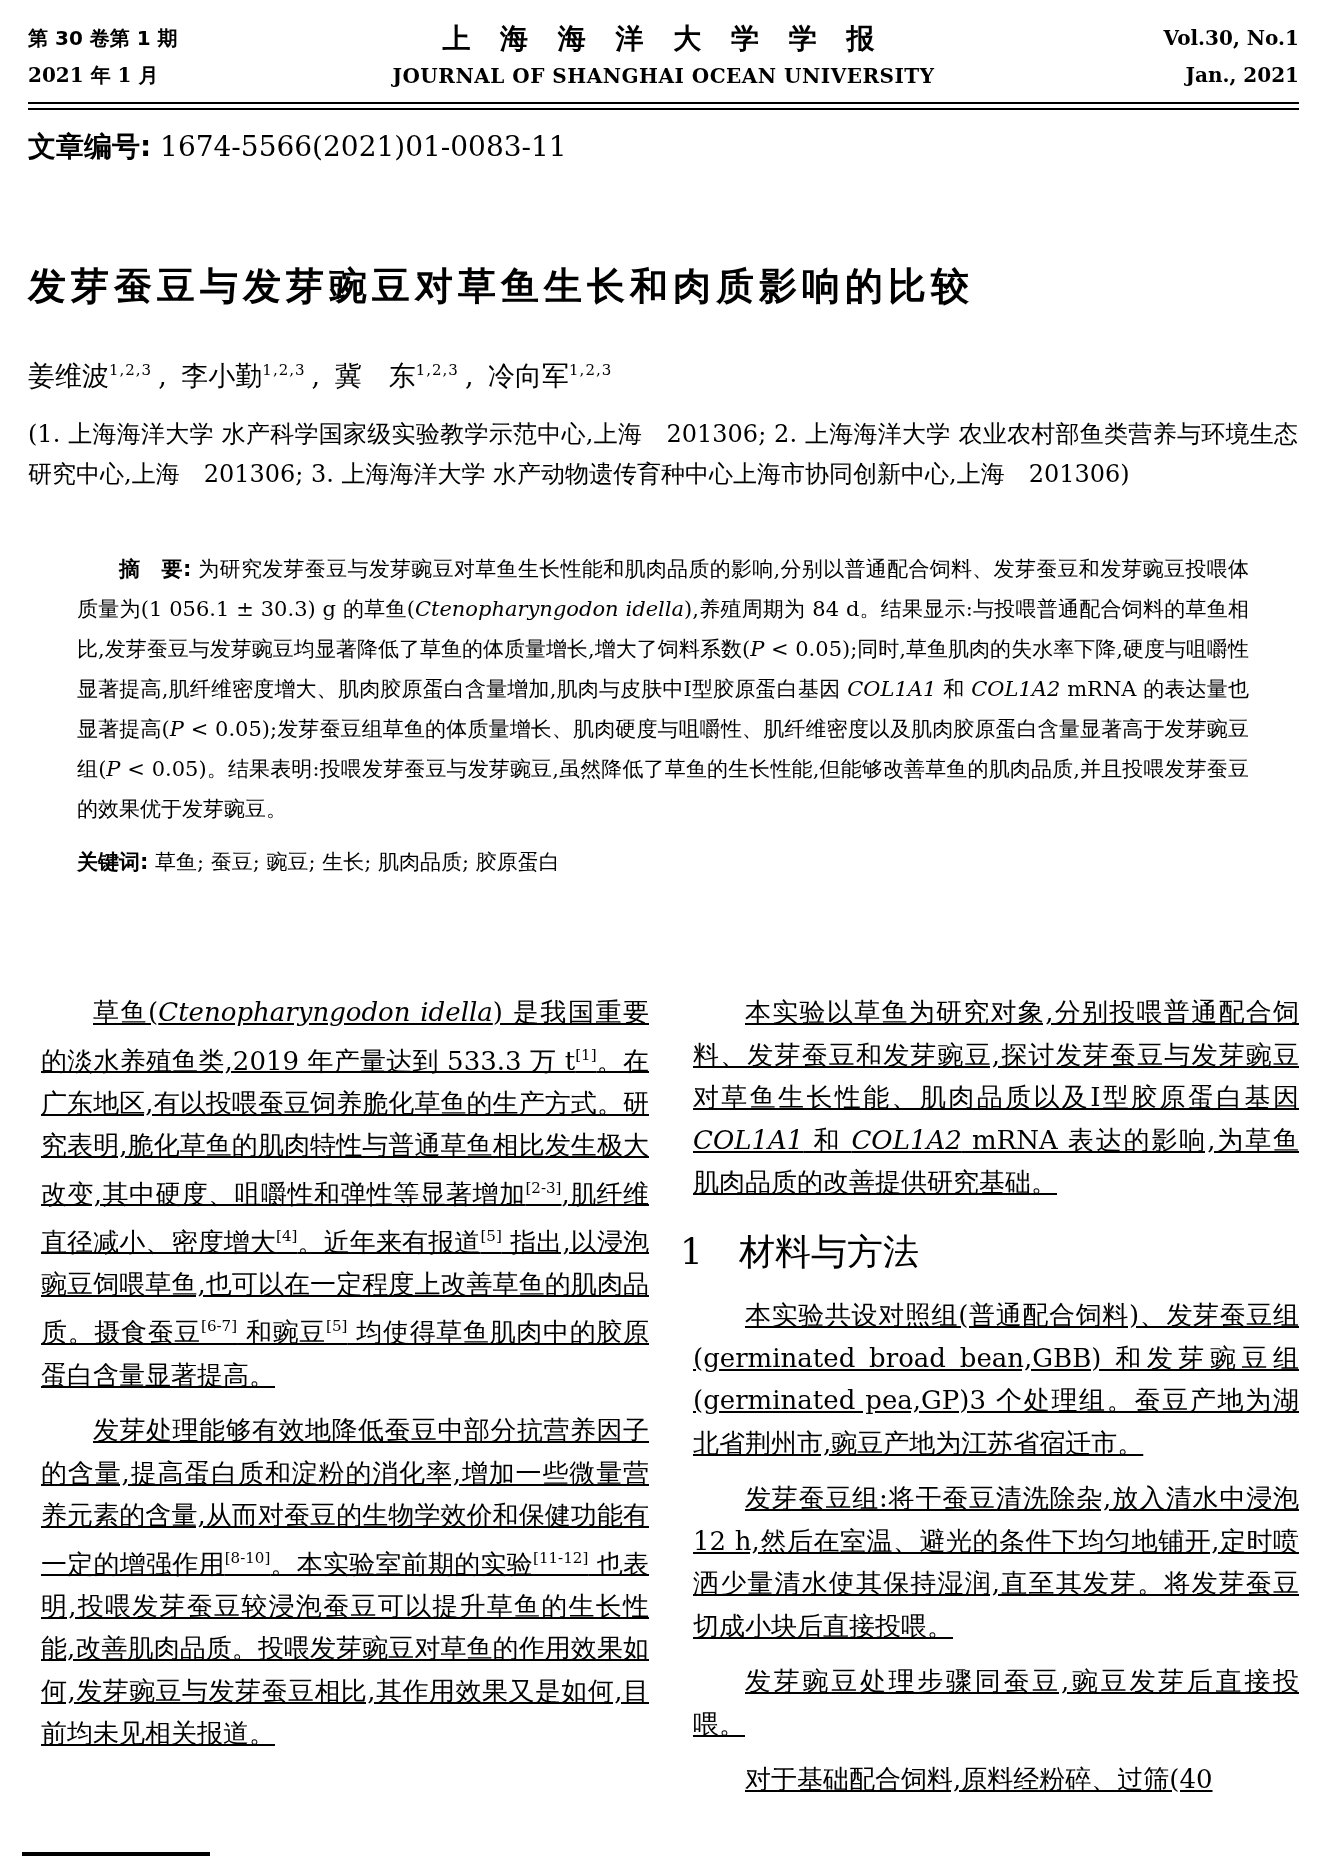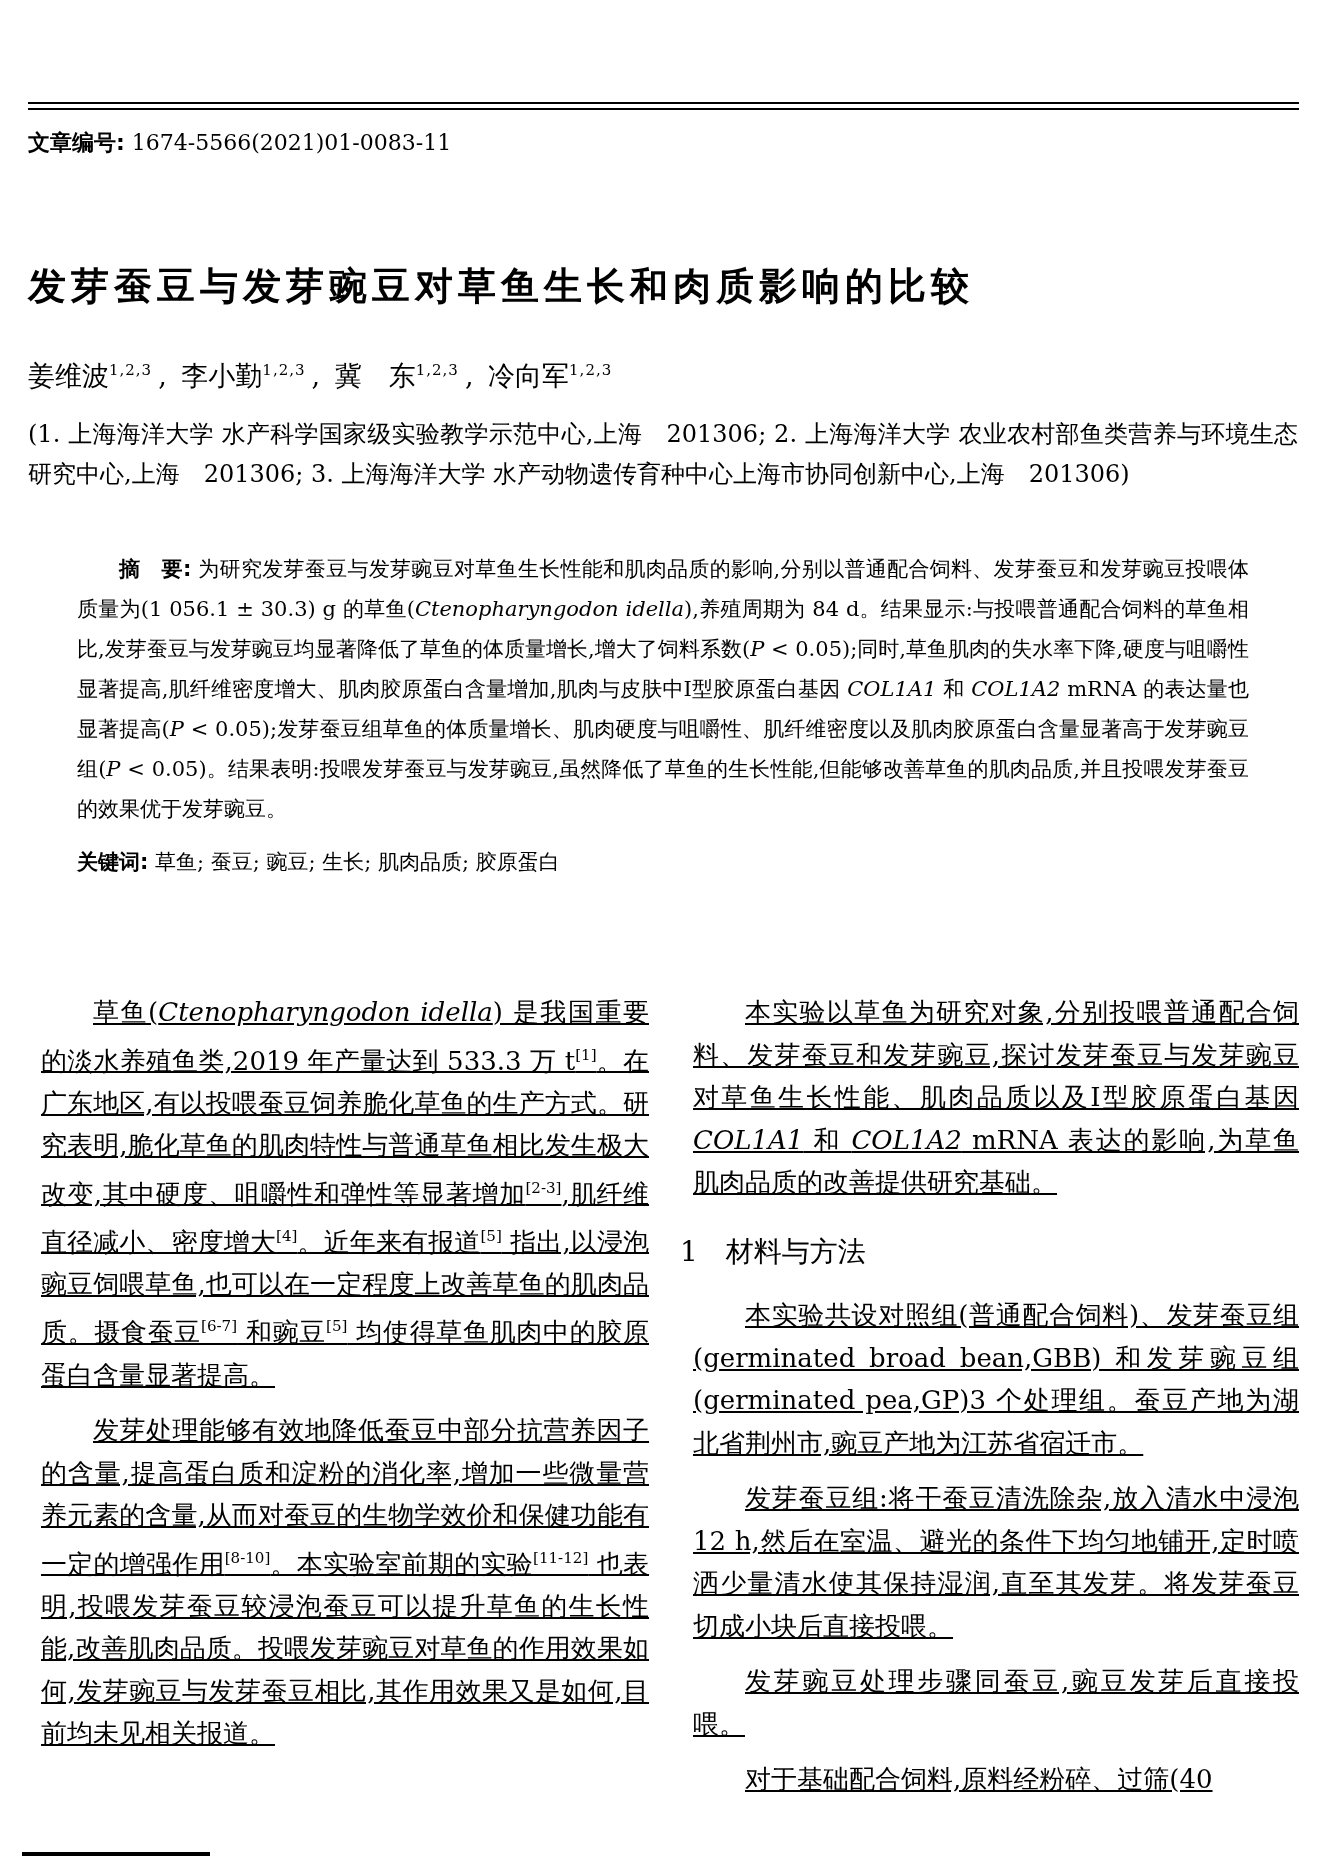--- a/index.html
+++ b/index.html
@@ -12,21 +12,21 @@
   .h-left{width:225px;line-height:37px;font-size:20px;}
   .h-left .l1{font-family:"DejaVu Sans","Liberation Sans",sans-serif;font-weight:700;}
   .h-left .l2{font-weight:700;}
   .h-center{flex:1;text-align:center;}
   .h-center .cn{font-size:28px;letter-spacing:10px;font-weight:600;line-height:38px;}
   .h-center .en{font-size:20px;font-weight:700;line-height:36px;letter-spacing:0.5px;}
   .h-right{width:225px;text-align:right;line-height:37px;font-size:20px;font-weight:700;}
   .double-rule{position:absolute;top:102px;left:28px;right:28px;height:4px;
     border-top:2.5px solid #000;border-bottom:2.5px solid #000;}
   
-  .meta{position:absolute;top:128px;left:28px;right:28px;display:flex;justify-content:space-between;font-size:22px;}
+  .meta{position:absolute;top:128px;left:28px;right:28px;display:flex;justify-content:space-between;font-size:28px;}
   .lab{font-family:"DejaVu Sans","Liberation Sans",sans-serif;font-weight:700;}
   
   .paper-title{position:absolute;top:236px;left:28px;right:28px;
     font-family:"DejaVu Sans","Liberation Sans",sans-serif;font-weight:700;
     font-size:38px;letter-spacing:5px;white-space:nowrap;}
   .authors{position:absolute;top:358px;left:28px;font-size:27px;}
   .authors sup{font-size:15px;vertical-align:super;letter-spacing:1px;}
   .authors .sep{padding:0 6px;}
   .affil{position:absolute;top:414px;left:28px;width:1270px;
     font-size:24px;line-height:40px;text-align:justify;}
@@ -34,32 +34,46 @@
   .abs-block{position:absolute;top:536px;left:64px;width:1198px;
     font-size:21px;line-height:40px;text-align:justify;}
   .abs-block p{margin:13px;}
   .abs-p{text-indent:2em;}
   .clc-gap{margin-left:86px;}
   
   .col{position:absolute;top:978px;width:634px;font-size:26px;line-height:42.5px;text-align:justify;}
   .col-left{left:28px;}
   .col-right{left:680px;width:632px;}
   .bp{margin:13px;text-indent:2em;text-decoration:underline;}
-  .sec-h{font-size:28px;font-weight:400;margin:27px 0 21px 0;text-indent:0;}
+  .sec-h{font-size:36px;font-weight:400;margin:27px 0 21px 0;text-indent:0;}
   .sub-h{font-family:"DejaVu Sans","Liberation Sans",sans-serif;font-weight:700;
     font-size:26px;margin:0 0 7px 0;text-indent:0;}
   .it{font-style:italic;}
   sup{font-size:0.58em;}
   .footnote-rule{position:absolute;left:22px;top:1852px;width:188px;height:4px;background:#000;}
 </style>
 </head>
 <body>
 
 <div class="page">
 
+  <div class="header">
+    <div class="h-left">
+      <div class="l1">第 30 卷第 1 期</div>
+      <div class="l2">2021 年 1 月</div>
+    </div>
+    <div class="h-center">
+      <div class="cn">上 海 海 洋 大 学 学 报</div>
+      <div class="en">JOURNAL OF SHANGHAI OCEAN UNIVERSITY</div>
+    </div>
+    <div class="h-right">
+      <div>Vol.30, No.1</div>
+      <div>Jan., 2021</div>
+    </div>
+  </div>
 
   <div class="double-rule"></div>
 
   <div class="meta">
     <div><span class="lab">文章编号:</span><span> 1674-5566(2021)01-0083-11</span></div>
   </div>
 
   <h1 class="paper-title">发芽蚕豆与发芽豌豆对草鱼生长和肉质影响的比较</h1>
 
   <div class="authors">

